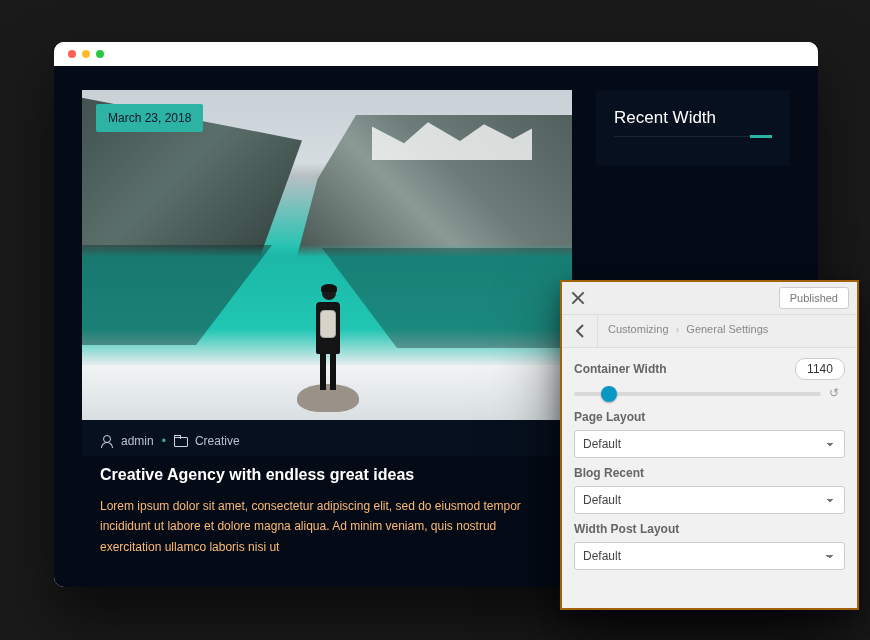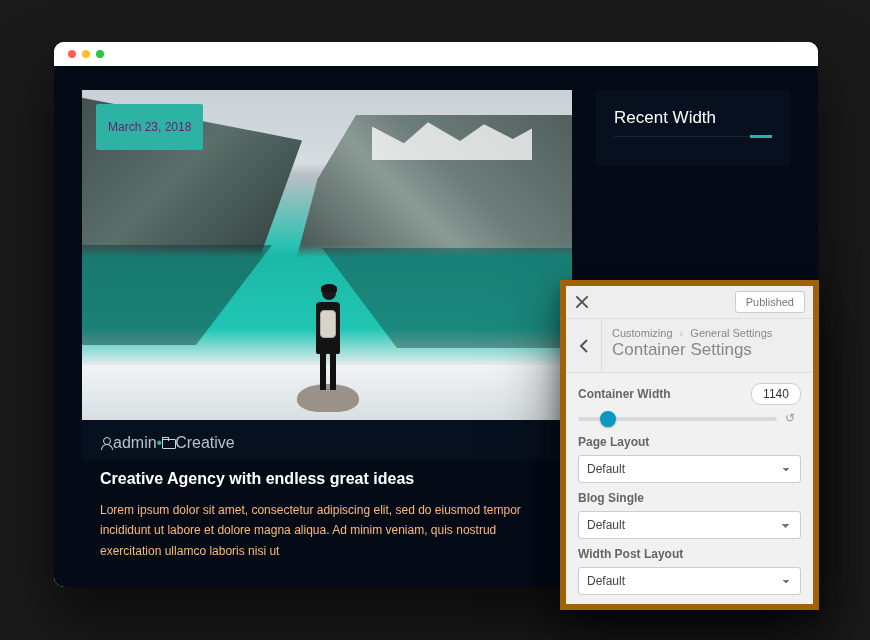--- a/index.html
+++ b/index.html
@@ -89,28 +89,28 @@
     position:absolute; left:228px; bottom:30px; width:36px; height:110px;
   }
   .p-body { position:absolute; left:6px; top:22px; width:24px; height:52px; background:#141414; border-radius:4px 4px 2px 2px;}
   .p-head { position:absolute; left:12px; top:6px; width:14px; height:14px; background:#1a1a1a; border-radius:50%;}
   .p-hat  { position:absolute; left:11px; top:4px; width:16px; height:8px; background:#111; border-radius:50% 50% 10% 10%;}
   .p-legs { position:absolute; left:10px; top:70px; width:6px; height:40px; background:#111;}
   .p-legs2{ position:absolute; left:20px; top:70px; width:6px; height:40px; background:#111;}
   .p-pack { position:absolute; left:10px; top:30px; width:16px; height:28px; background:#d8d3c8; border-radius:4px; border:1px solid #aaa;}
   .date-badge {
     position:absolute; top:14px; left:14px;
-    background:#2cb3a3; color:#701a75; font-size:12px;
-    padding:16px 12px; border-radius:2px;
+    background:#2cb3a3; color:#0f172a; font-size:12px;
+    padding:7px 12px; border-radius:2px;
   }
   .post-meta {
     background:#07101e;
     padding:14px 18px 8px;
-    font-size:16px; color:#b9c2cc;
-    display:flex; align-items:center; 
+    font-size:12px; color:#b9c2cc;
+    display:flex; align-items:center; gap:8px;
   }
   .meta-sep { color:#2cb3a3; }
   .icon-user, .icon-folder {
     display:inline-block; width:13px; height:13px; position:relative;
   }
   .icon-user::before {
     content:""; position:absolute; left:3px; top:0; width:6px; height:6px; border:1px solid #ccd3da; border-radius:50%;
   }
   .icon-user::after {
     content:""; position:absolute; left:1px; top:7px; width:10px; height:5px; border:1px solid #ccd3da; border-bottom:none; border-radius:6px 6px 0 0;
@@ -142,22 +142,22 @@
   .search-row { display:flex; margin-top:12px; }
   .search-input {
     flex:1; background:transparent; border:1px solid #1a2433; border-right:none; height:38px; padding:0 10px; color:#fff;
   }
   .search-btn {
     background:#2cb3a3; color:#fff; border:none; height:38px; padding:0 14px; font-size:13px; cursor:pointer;
   }
 
   
   .customizer {
-    position:absolute; left:560px; top:280px; width:259px; height:330px;
-    background:#f1f1f1; border:6px solid #a16207;
+    position:absolute; left:560px; top:280px; width:299px; height:330px;
+    background:#f1f1f1; border:2px solid #a16207;
     box-shadow: 0 30px 60px rgba(0,0,0,0.55), 0 8px 20px rgba(0,0,0,0.35);
     font-size:12px; color:#555;
   }
   .cz-top {
     height:33px; border-bottom:1px solid #ddd; background:#eee;
     display:flex; align-items:center; justify-content:space-between; padding:0 8px;
   }
   .cz-close { width:16px; height:16px; position:relative; cursor:pointer;}
   .cz-close::before,.cz-close::after{
     content:""; position:absolute; left:7px; top:0; width:2px; height:16px; background:#555;
@@ -263,21 +263,20 @@
       <svg viewBox="0 0 9 14">
           <path d="M8 1 L2 7 L8 13" fill="none" stroke="#555" stroke-width="2"></path>
         </svg>
     </div>
     <div class="cz-head-txt">
       <div class="cz-breadcrumb">
         <span>Customizing</span>
         <span class="sep">›</span>
         <span>General Settings</span>
       </div>
-      <div class="cz-title">Container Settings</div>
     </div>
   </div>
   <div class="cz-body">
     <div class="cz-field">
       <div class="cz-label">
         <span>Container Width</span>
         <input class="cz-numbox" value="1140" style="">
       </div>
       <div class="slider-wrap">
         <div class="slider">
@@ -289,21 +288,21 @@
     <div class="cz-field">
       <div class="cz-label">
           <span>Page Layout</span>
         </div>
       <select class="cz-select">
         <option>Default</option>
       </select>
     </div>
     <div class="cz-field">
       <div class="cz-label">
-          <span>Blog Single</span>
+          <span>Blog Recent</span>
         </div>
       <select class="cz-select">
         <option>Default</option>
       </select>
     </div>
     <div class="cz-field">
       <div class="cz-label">
           <span>Width Post Layout</span>
         </div>
       <select class="cz-select">

